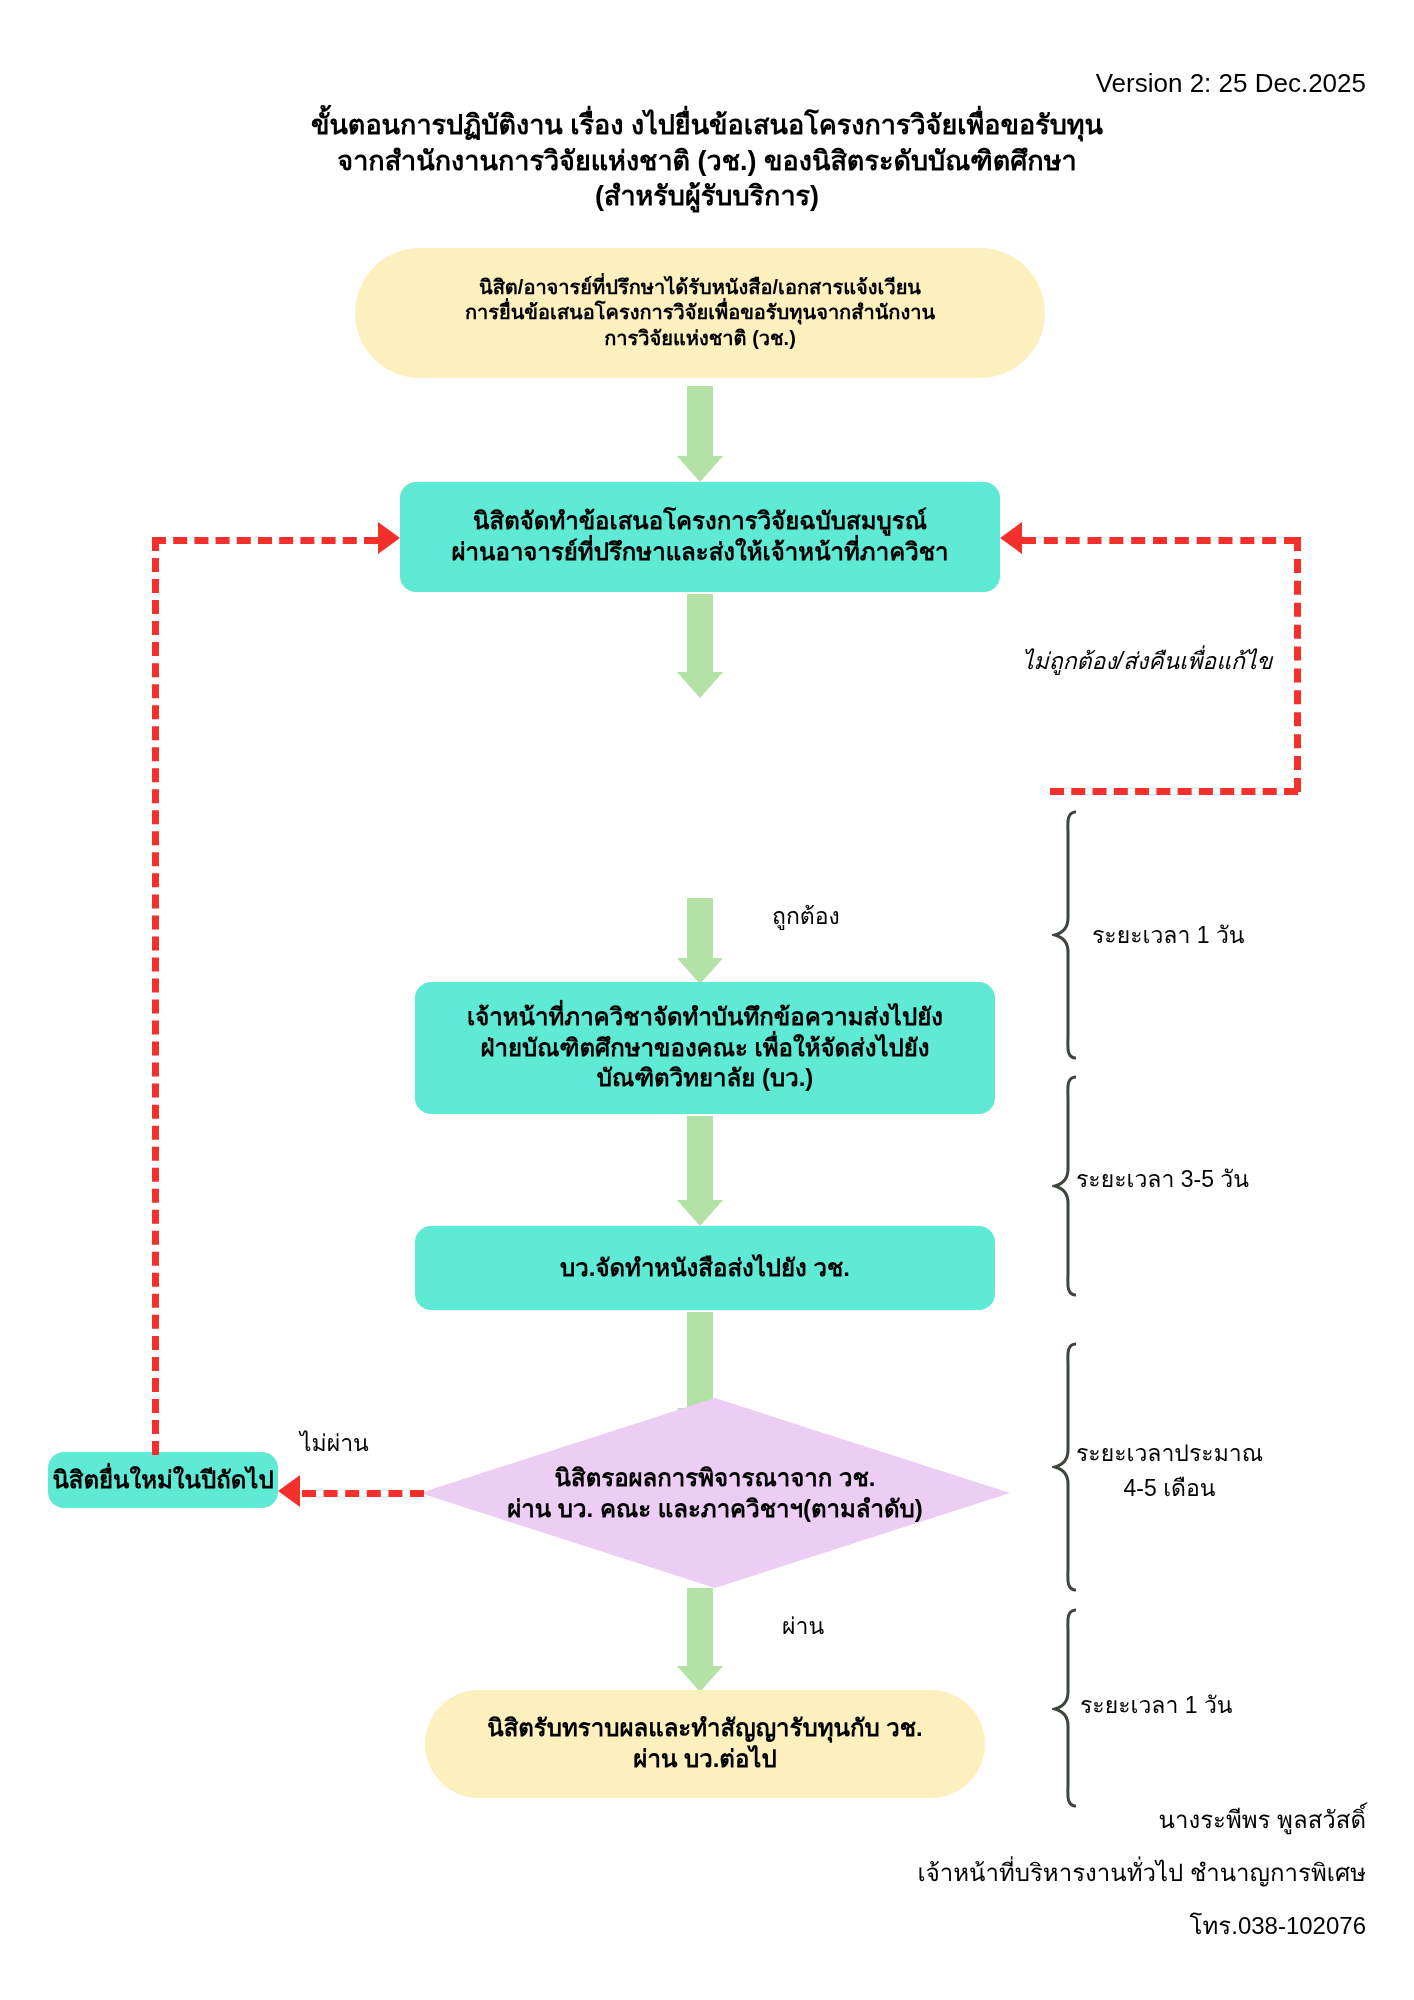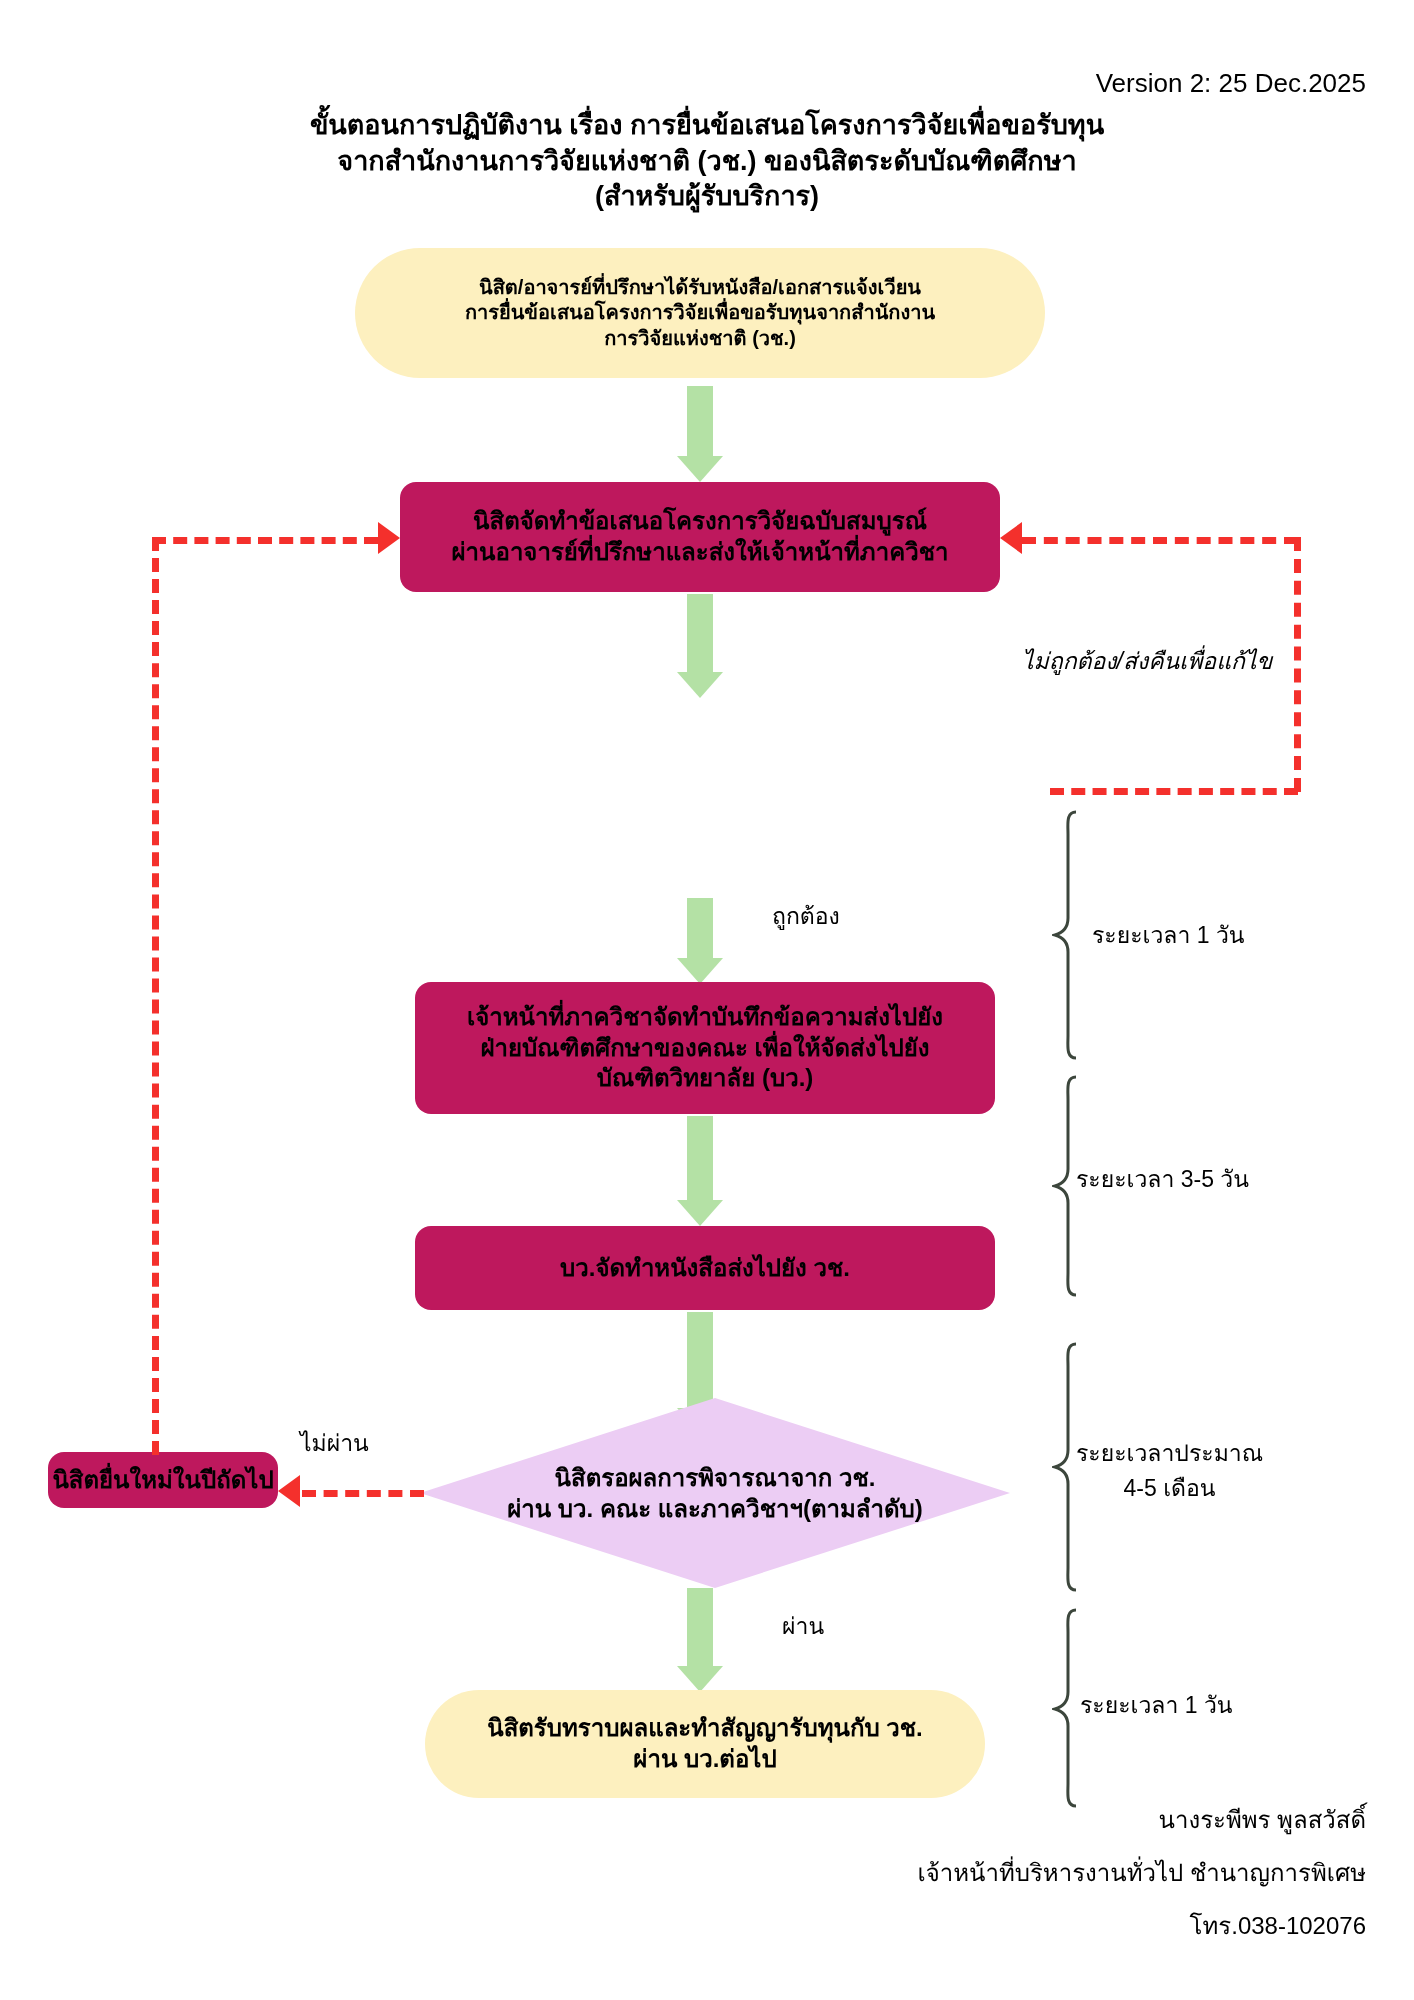--- a/index.html
+++ b/index.html
@@ -38,21 +38,21 @@
     text-align: center;
     font-weight: bold;
     color: #000;
     line-height: 1.28;
   }
   .oval {
     background: #fdf0bf;
     border-radius: 999px;
   }
   .proc {
-    background: #be185d;
+    background: #5eead4;
     border-radius: 16px;
   }
   .diamond-wrap { position: absolute; }
   .diamond-shape {
     position: absolute; inset: 0;
     background: #eccdf4;
     clip-path: polygon(50% 0%, 100% 50%, 50% 100%, 0% 50%);
   }
   .diamond-text {
     position: absolute; inset: 0;
@@ -119,21 +119,21 @@
   }
 </style>
 </head>
 <body>
 
 <div id="stage">
 
   <div class="abs" id="version">Version 2: 25 Dec.2025</div>
 
   <div class="abs" id="title">
-    <div>ขั้นตอนการปฏิบัติงาน เรื่อง การยื่นข้อเสนอโครงการวิจัยเพื่อขอรับทุน</div>
+    <div>ขั้นตอนการปฏิบัติงาน เรื่อง งไปยื่นข้อเสนอโครงการวิจัยเพื่อขอรับทุน</div>
     <div>จากสำนักงานการวิจัยแห่งชาติ (วช.) ของนิสิตระดับบัณฑิตศึกษา</div>
     <div>(สำหรับผู้รับบริการ)</div>
   </div>
 
   <div class="abs node oval" style="left:355px; top:248px; width:690px; height:130px; font-size:20px;">
     <div>
       <div>นิสิต/อาจารย์ที่ปรึกษาได้รับหนังสือ/เอกสารแจ้งเวียน</div>
       <div>การยื่นข้อเสนอโครงการวิจัยเพื่อขอรับทุนจากสำนักงาน</div>
       <div>การวิจัยแห่งชาติ (วช.)</div>
     </div>

